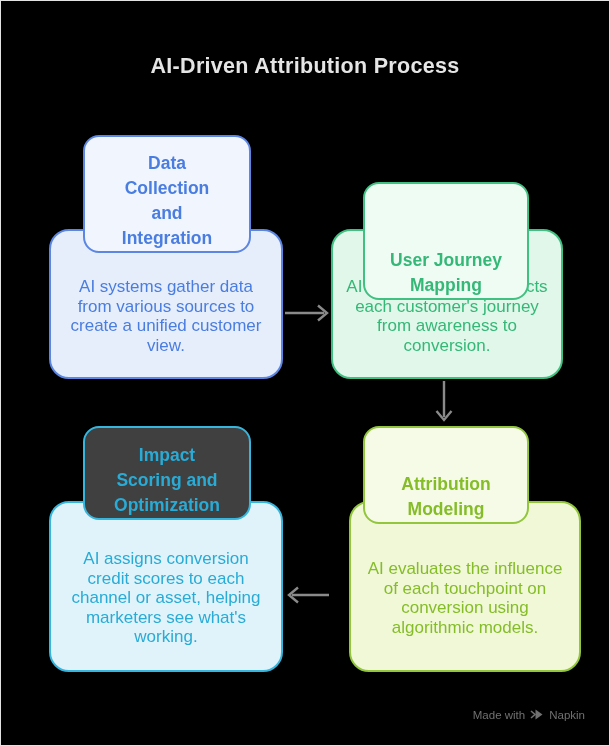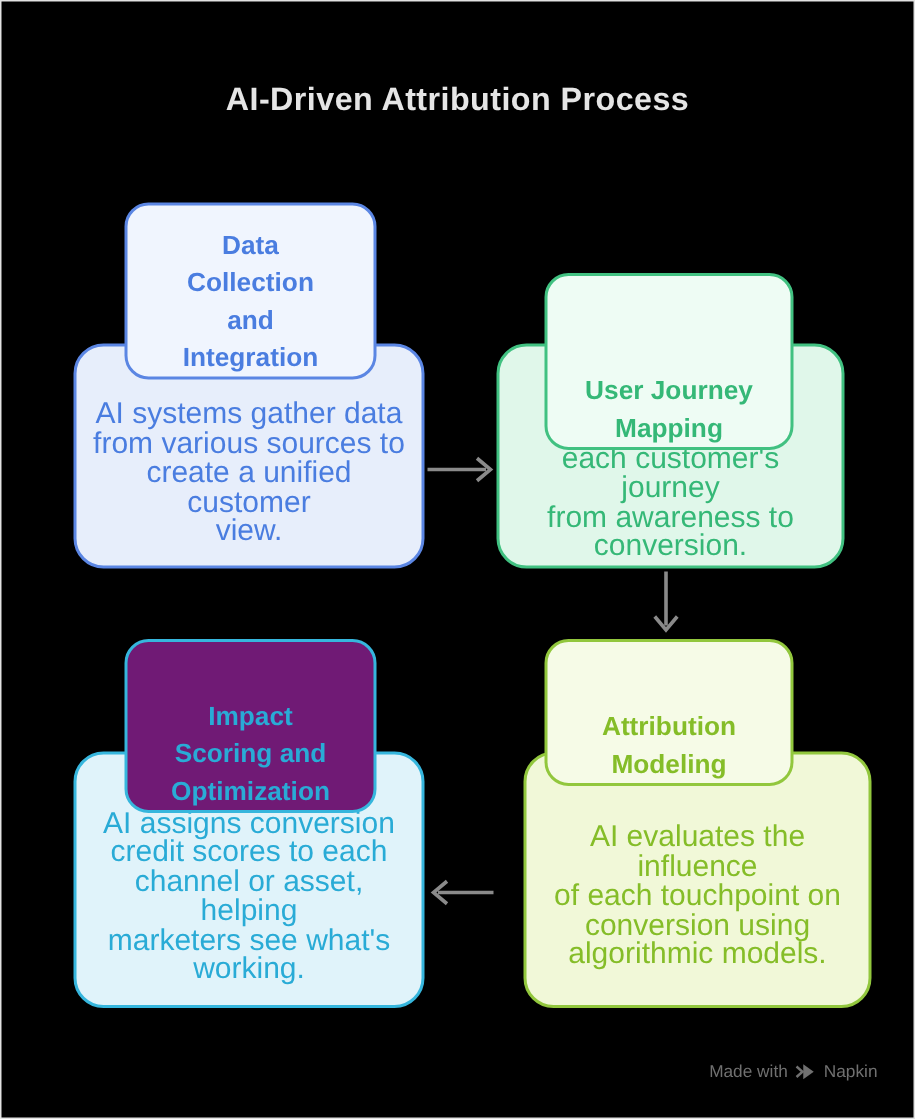--- a/index.html
+++ b/index.html
@@ -31,39 +31,39 @@
     border-radius:16px;
     display:flex;align-items:flex-end;justify-content:center;
     text-align:center;
     z-index:2;
   }
   .node-title{
     font-size:17.5px;font-weight:700;line-height:25px;
     white-space:pre-line;
   }
   .node-desc{
-    font-size:20px;line-height:19.5px;font-weight:400;
+    font-size:17px;line-height:19.5px;font-weight:400;
     white-space:pre-line;
     padding:0 10px;
   }
   
   .n-blue .node-body{left:48px;top:228px;width:234px;height:150px;background:#e7eefb;border:2.5px solid #5b86e3;padding-top:24px;}
   .n-blue .node-header{left:82px;top:134px;width:168px;height:118px;background:#f0f5fe;border:2.5px solid #5b86e3;}
   .n-blue .node-title,.n-blue .node-desc{color:#4a7de0;}
   
   .n-green .node-body{left:330px;top:228px;width:232px;height:150px;background:#e0f7ea;border:2.5px solid #41c181;padding-top:24px;}
   .n-green .node-header{left:362px;top:134px;width:166px;height:118px;background:#eefcf4;border:2.5px solid #41c181;margin-top:47px;}
   .n-green .node-title,.n-green .node-desc{color:#35b877;}
   
   .n-lime .node-body{left:348px;top:500px;width:232px;height:171px;background:#f1f8d8;border:2.5px solid #92c73d;padding-top:23px;}
   .n-lime .node-header{left:362px;top:425px;width:166px;height:98px;background:#f6fbe7;border:2.5px solid #92c73d;}
   .n-lime .node-title,.n-lime .node-desc{color:#85bd28;}
   
   .n-cyan .node-body{left:48px;top:500px;width:234px;height:171px;background:#e0f3fa;border:2.5px solid #36b6dd;padding-top:23px;}
-  .n-cyan .node-header{left:82px;top:425px;width:168px;height:116px;background:#701a75;border:2.5px solid #36b6dd;}
+  .n-cyan .node-header{left:82px;top:425px;width:168px;height:94px;background:#404040;border:2.5px solid #36b6dd;}
   .n-cyan .node-title,.n-cyan .node-desc{color:#29abd6;}
 
   .arrow-layer{position:absolute;left:0;top:0;width:608px;height:744px;pointer-events:none;z-index:1;}
 
   .watermark{
     position:absolute;
     right:24px;top:707px;
     display:flex;align-items:center;gap:5px;
     color:#707070;font-size:11.5px;font-weight:400;
   }

